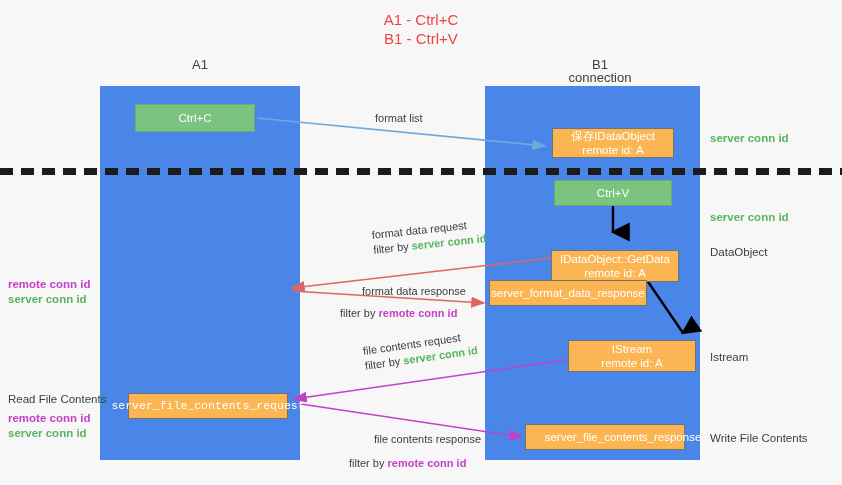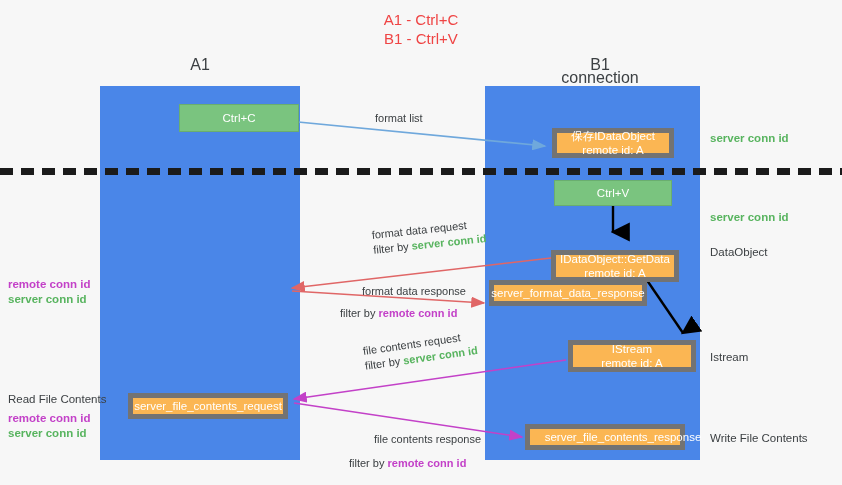--- a/index.html
+++ b/index.html
@@ -31,21 +31,21 @@
     font-size: 15px;
     line-height: 19px;
     color: #ef4444;
   }
 
   
   .col-head {
     position: absolute;
     width: 200px;
     text-align: center;
-    font-size: 16px;
+    font-size: 13px;
     line-height: 13px;
     color: #3c4043;
   }
   .col-head .l1 { display: block; }
   .col-head .l2 { display: block; }
 
   
   .lane {
     position: absolute;
     background: #4a86e8;
@@ -76,21 +76,21 @@
     color: #ffffff;
     font-size: 11.5px;
     line-height: 14px;
   }
   .node.green {
     background: #7ac47f;
     border: 1px solid #6aae6f;
   }
   .node.orange {
     background: #fbb653;
-    border: 5px solid #737373;
+    border: 1px solid #737373;
   }
   .node .ln { display: block; white-space: nowrap; }
 
   
   .edge-label {
     position: absolute;
     font-size: 11px;
     line-height: 15px;
     color: #3c4043;
     white-space: nowrap;
@@ -166,21 +166,21 @@
 
     <line x1="292" y1="291" x2="484" y2="303" stroke="#e06666" stroke-width="1.6" marker-end="url(#ah-red)"></line>
 
     <line x1="566" y1="360" x2="294" y2="399" stroke="#c341c8" stroke-width="1.6" marker-end="url(#ah-mag)"></line>
 
     <line x1="294" y1="403" x2="522" y2="437" stroke="#c341c8" stroke-width="1.6" marker-end="url(#ah-mag)"></line>
   </svg>
 
   <div class="divider"></div>
 
-  <div class="node green" style="left:135px; top:104px; width:120px; height:28px;margin-left:44px;">
+  <div class="node green" style="left:135px; top:104px; width:120px; height:28px;">
     <span class="ln">Ctrl+C</span>
   </div>
 
   <div class="node orange" style="left:552px; top:128px; width:122px; height:30px;">
     <span class="ln">保存IDataObject</span>
     <span class="ln">remote id: A</span>
   </div>
 
   <div class="node green" style="left:554px; top:180px; width:118px; height:26px;">
     <span class="ln">Ctrl+V</span>
@@ -194,21 +194,21 @@
 
   <div class="node orange" style="left:489px; top:280px; width:158px; height:26px;">
     <span class="ln">server_format_data_response</span>
   </div>
 
   <div class="node orange" style="left:568px; top:340px; width:128px; height:32px;">
     <span class="ln">IStream</span>
     <span class="ln">remote id: A</span>
   </div>
 
-  <div class="node orange" style="left:128px; top:393px; width:160px; height:26px;">
+  <div class="node orange" style="left:128px; top:393px; width:160px; height:26px;font-family:Liberation Mono, monospace;">
     <span class="ln">server_file_contents_request</span>
   </div>
 
   <div class="node orange" style="left:525px; top:424px; width:160px; height:26px;padding-left:36px;">
     <span class="ln">server_file_contents_response</span>
   </div>
 
   <div class="edge-label" style="left:375px; top:111px;">
     <span>format list</span>
   </div>

